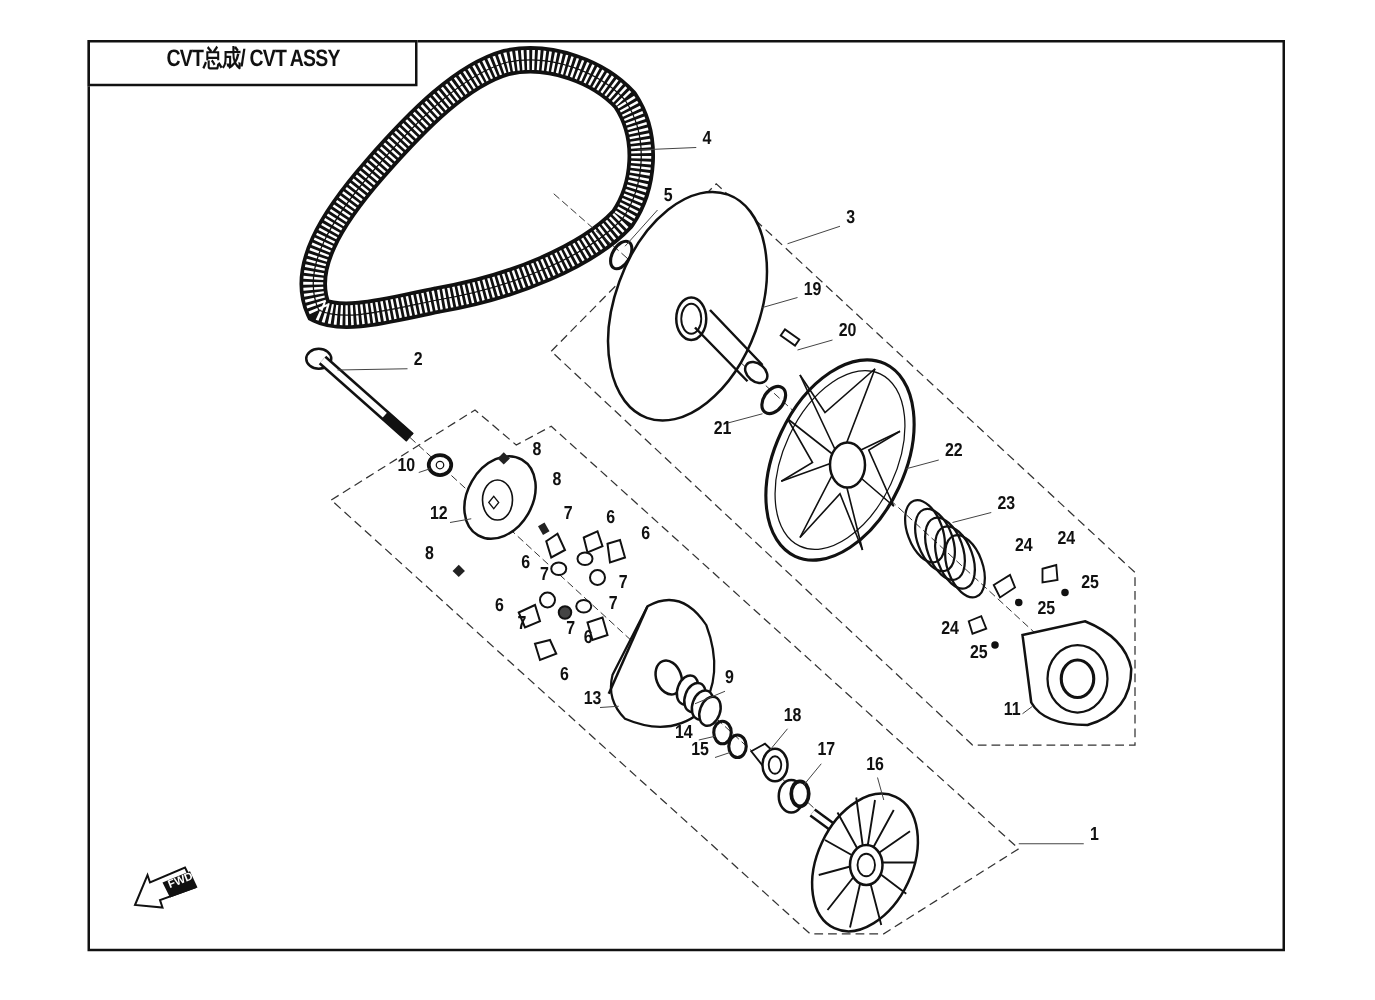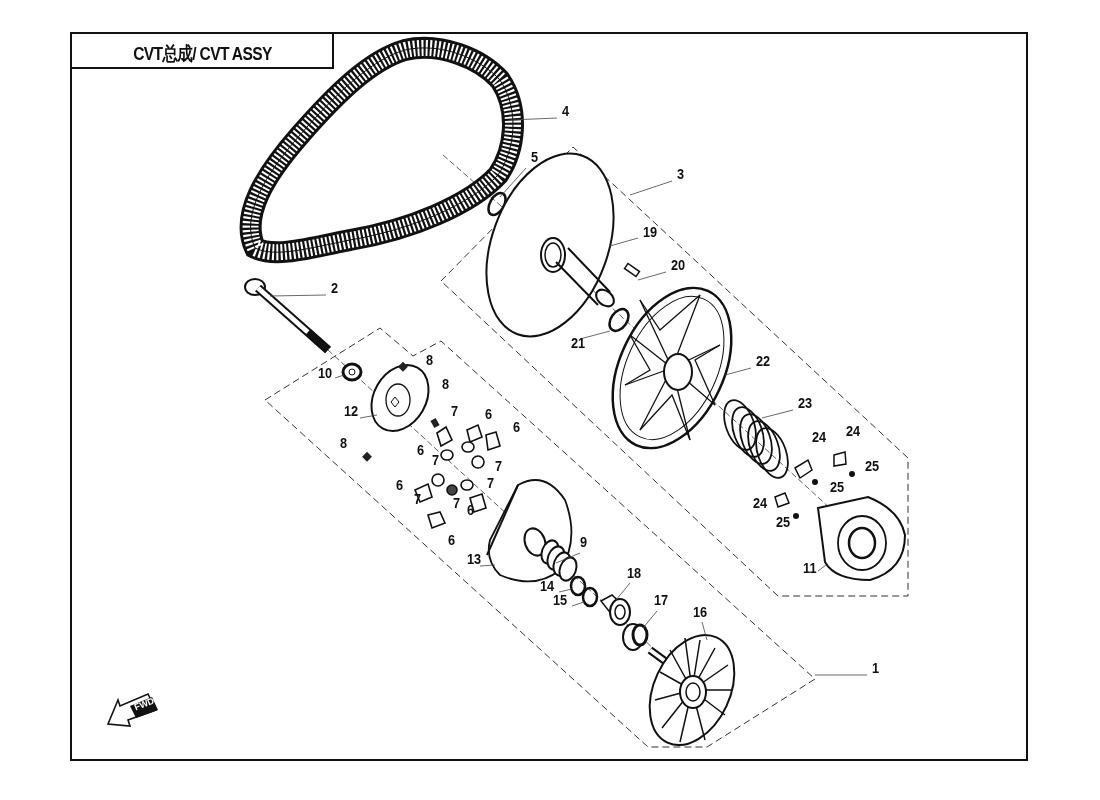--- a/index.html
+++ b/index.html
@@ -2,21 +2,21 @@
 <html><head>
 <meta charset="utf-8">
 <style>
   html, body { margin: 0; padding: 0; background: #ffffff; }
   body { width: 1100px; height: 800px; position: relative; overflow: hidden;
          font-family: "Liberation Sans", sans-serif; }
   .frame { position: absolute; left: 70px; top: 32px; width: 958px; height: 729px;
            border: 2px solid #111; box-sizing: border-box; }
   .title-box { position: absolute; left: 70px; top: 32px; width: 264px; height: 37px;
                border: 2px solid #111; box-sizing: border-box; display: flex;
-               align-items: flex-end; justify-content: center; background: #fff; }
+               align-items: flex-start; justify-content: center; background: #fff; }
   .title-text { font-family: "Liberation Sans", sans-serif; font-size: 19px;
                 font-weight: bold; color: #111; letter-spacing: -0.8px;
                 transform: scaleX(0.82); white-space: nowrap; }
   svg.diagram { position: absolute; left: 0; top: 0; }
   .callout { position: absolute; font-family: "Liberation Sans", sans-serif;
              font-size: 15px; font-weight: bold; color: #111; line-height: 1;
              transform: scaleX(0.85); transform-origin: left top; white-space: nowrap; }
 </style>
 </head>
 <body>

